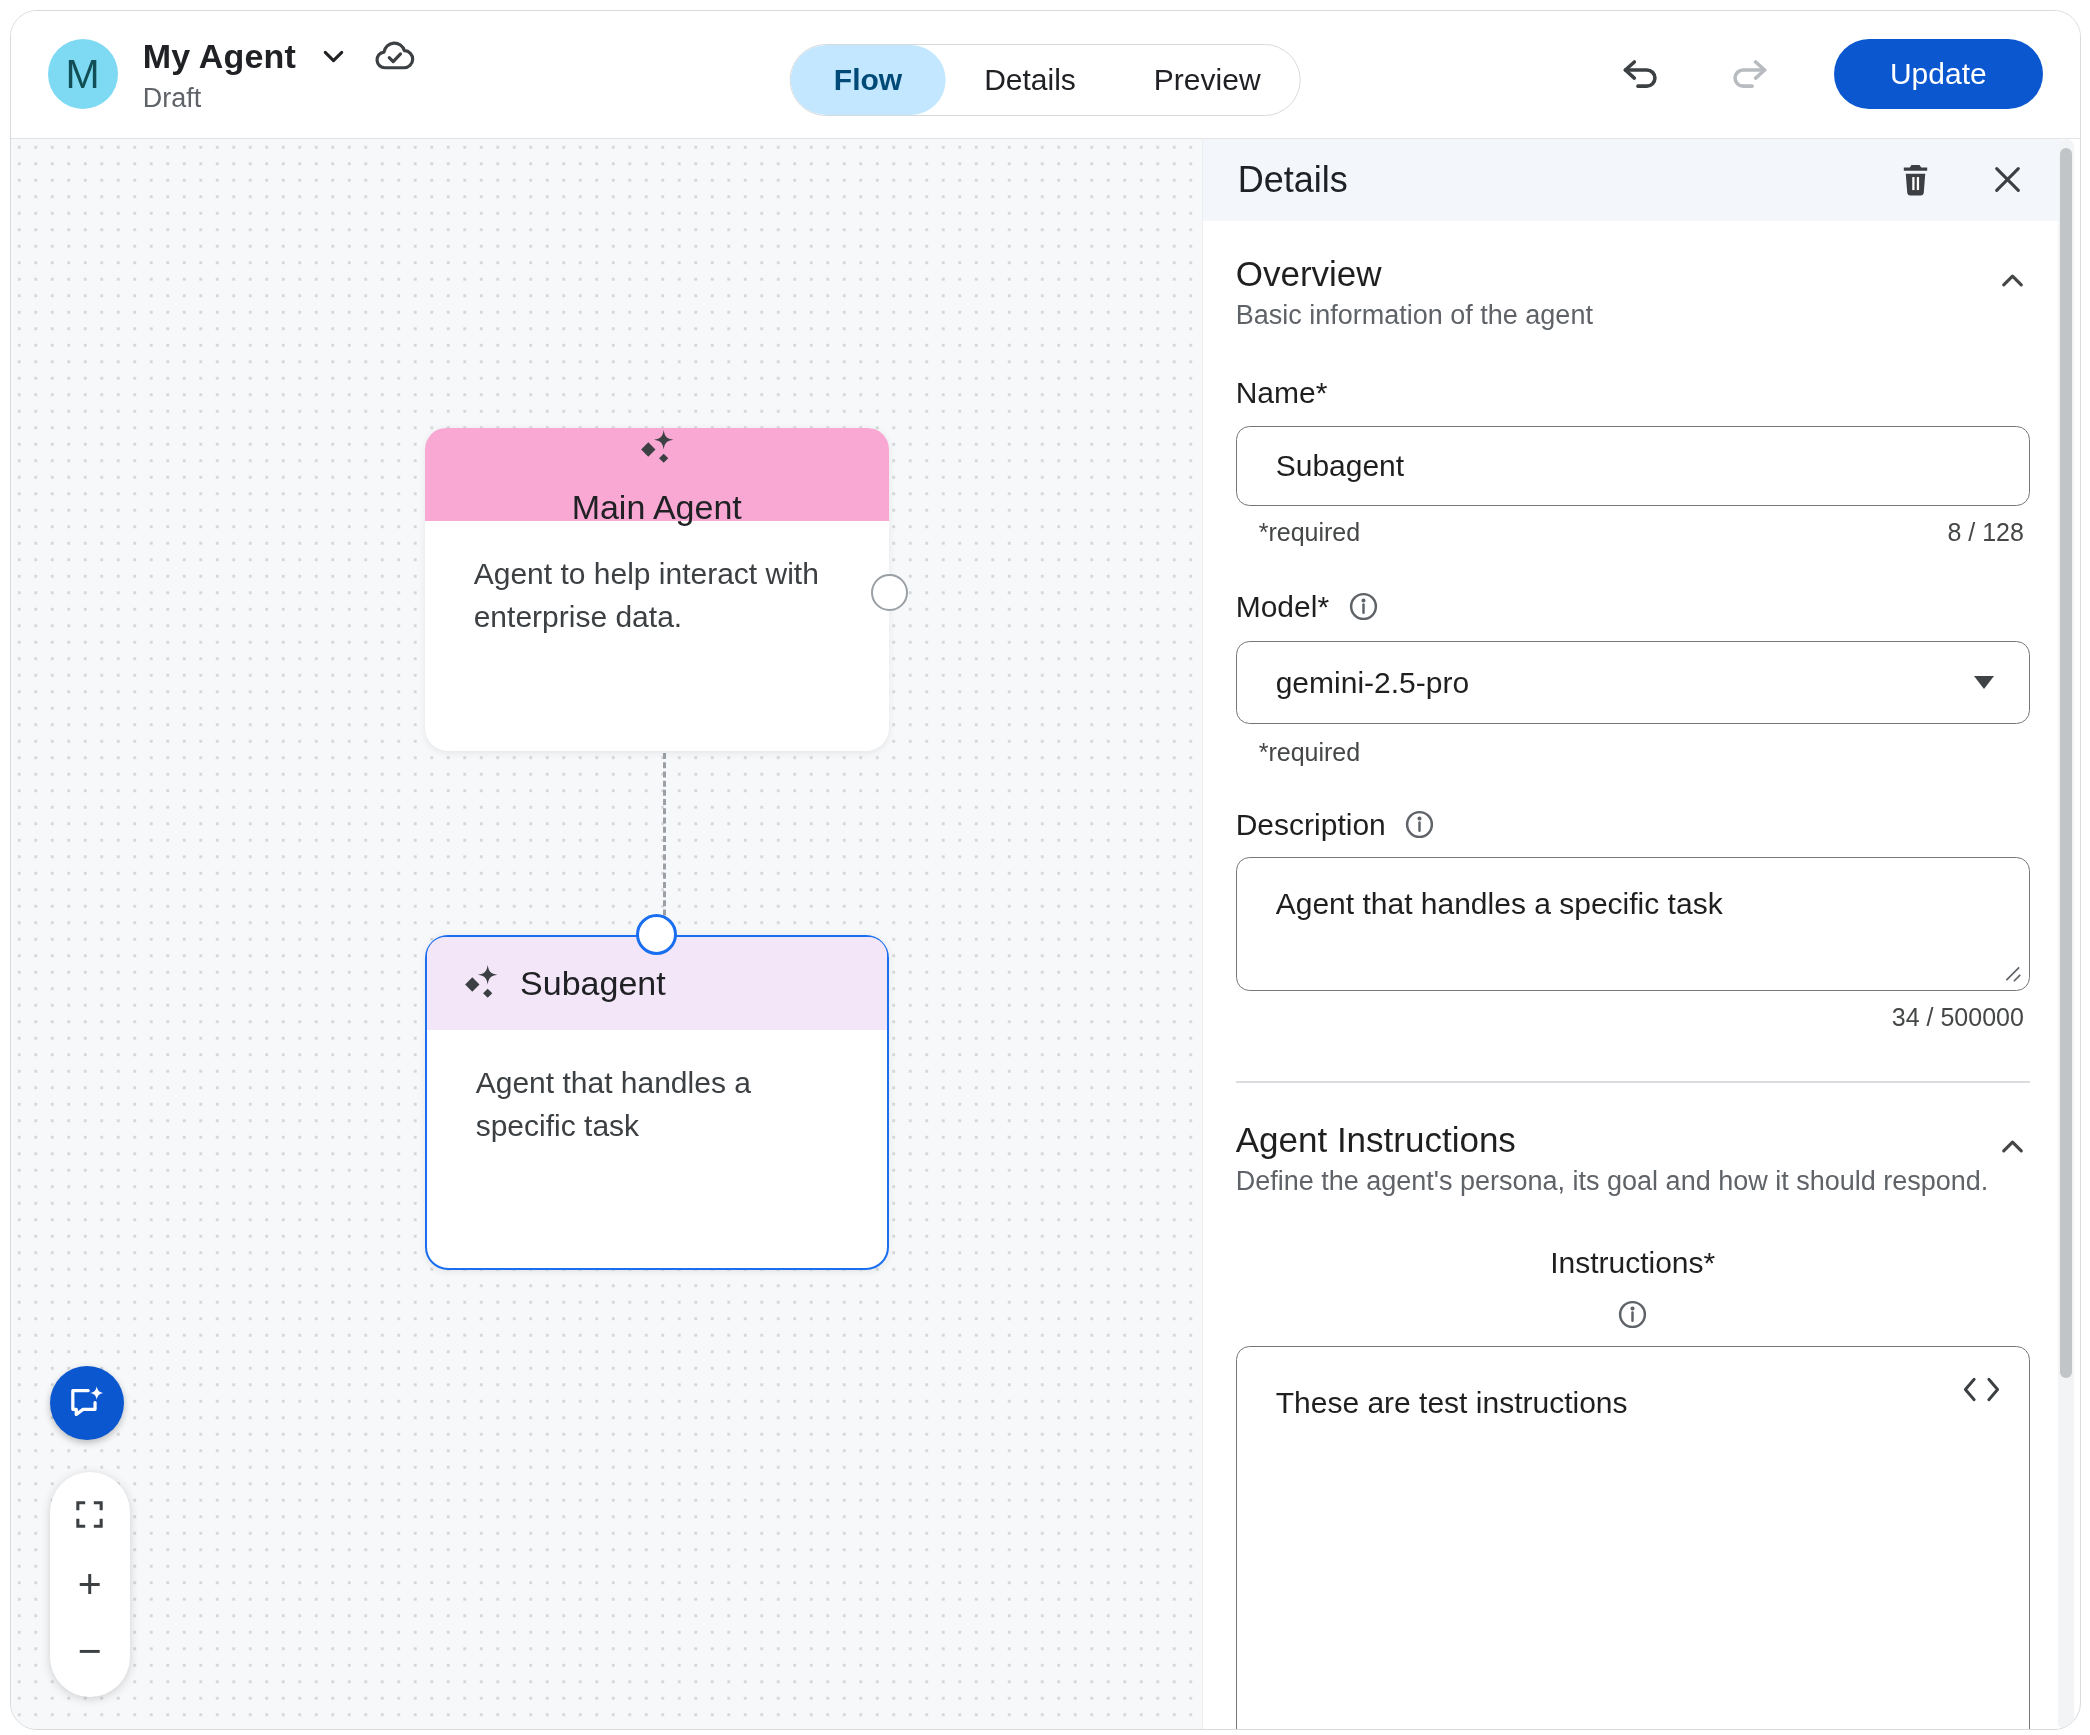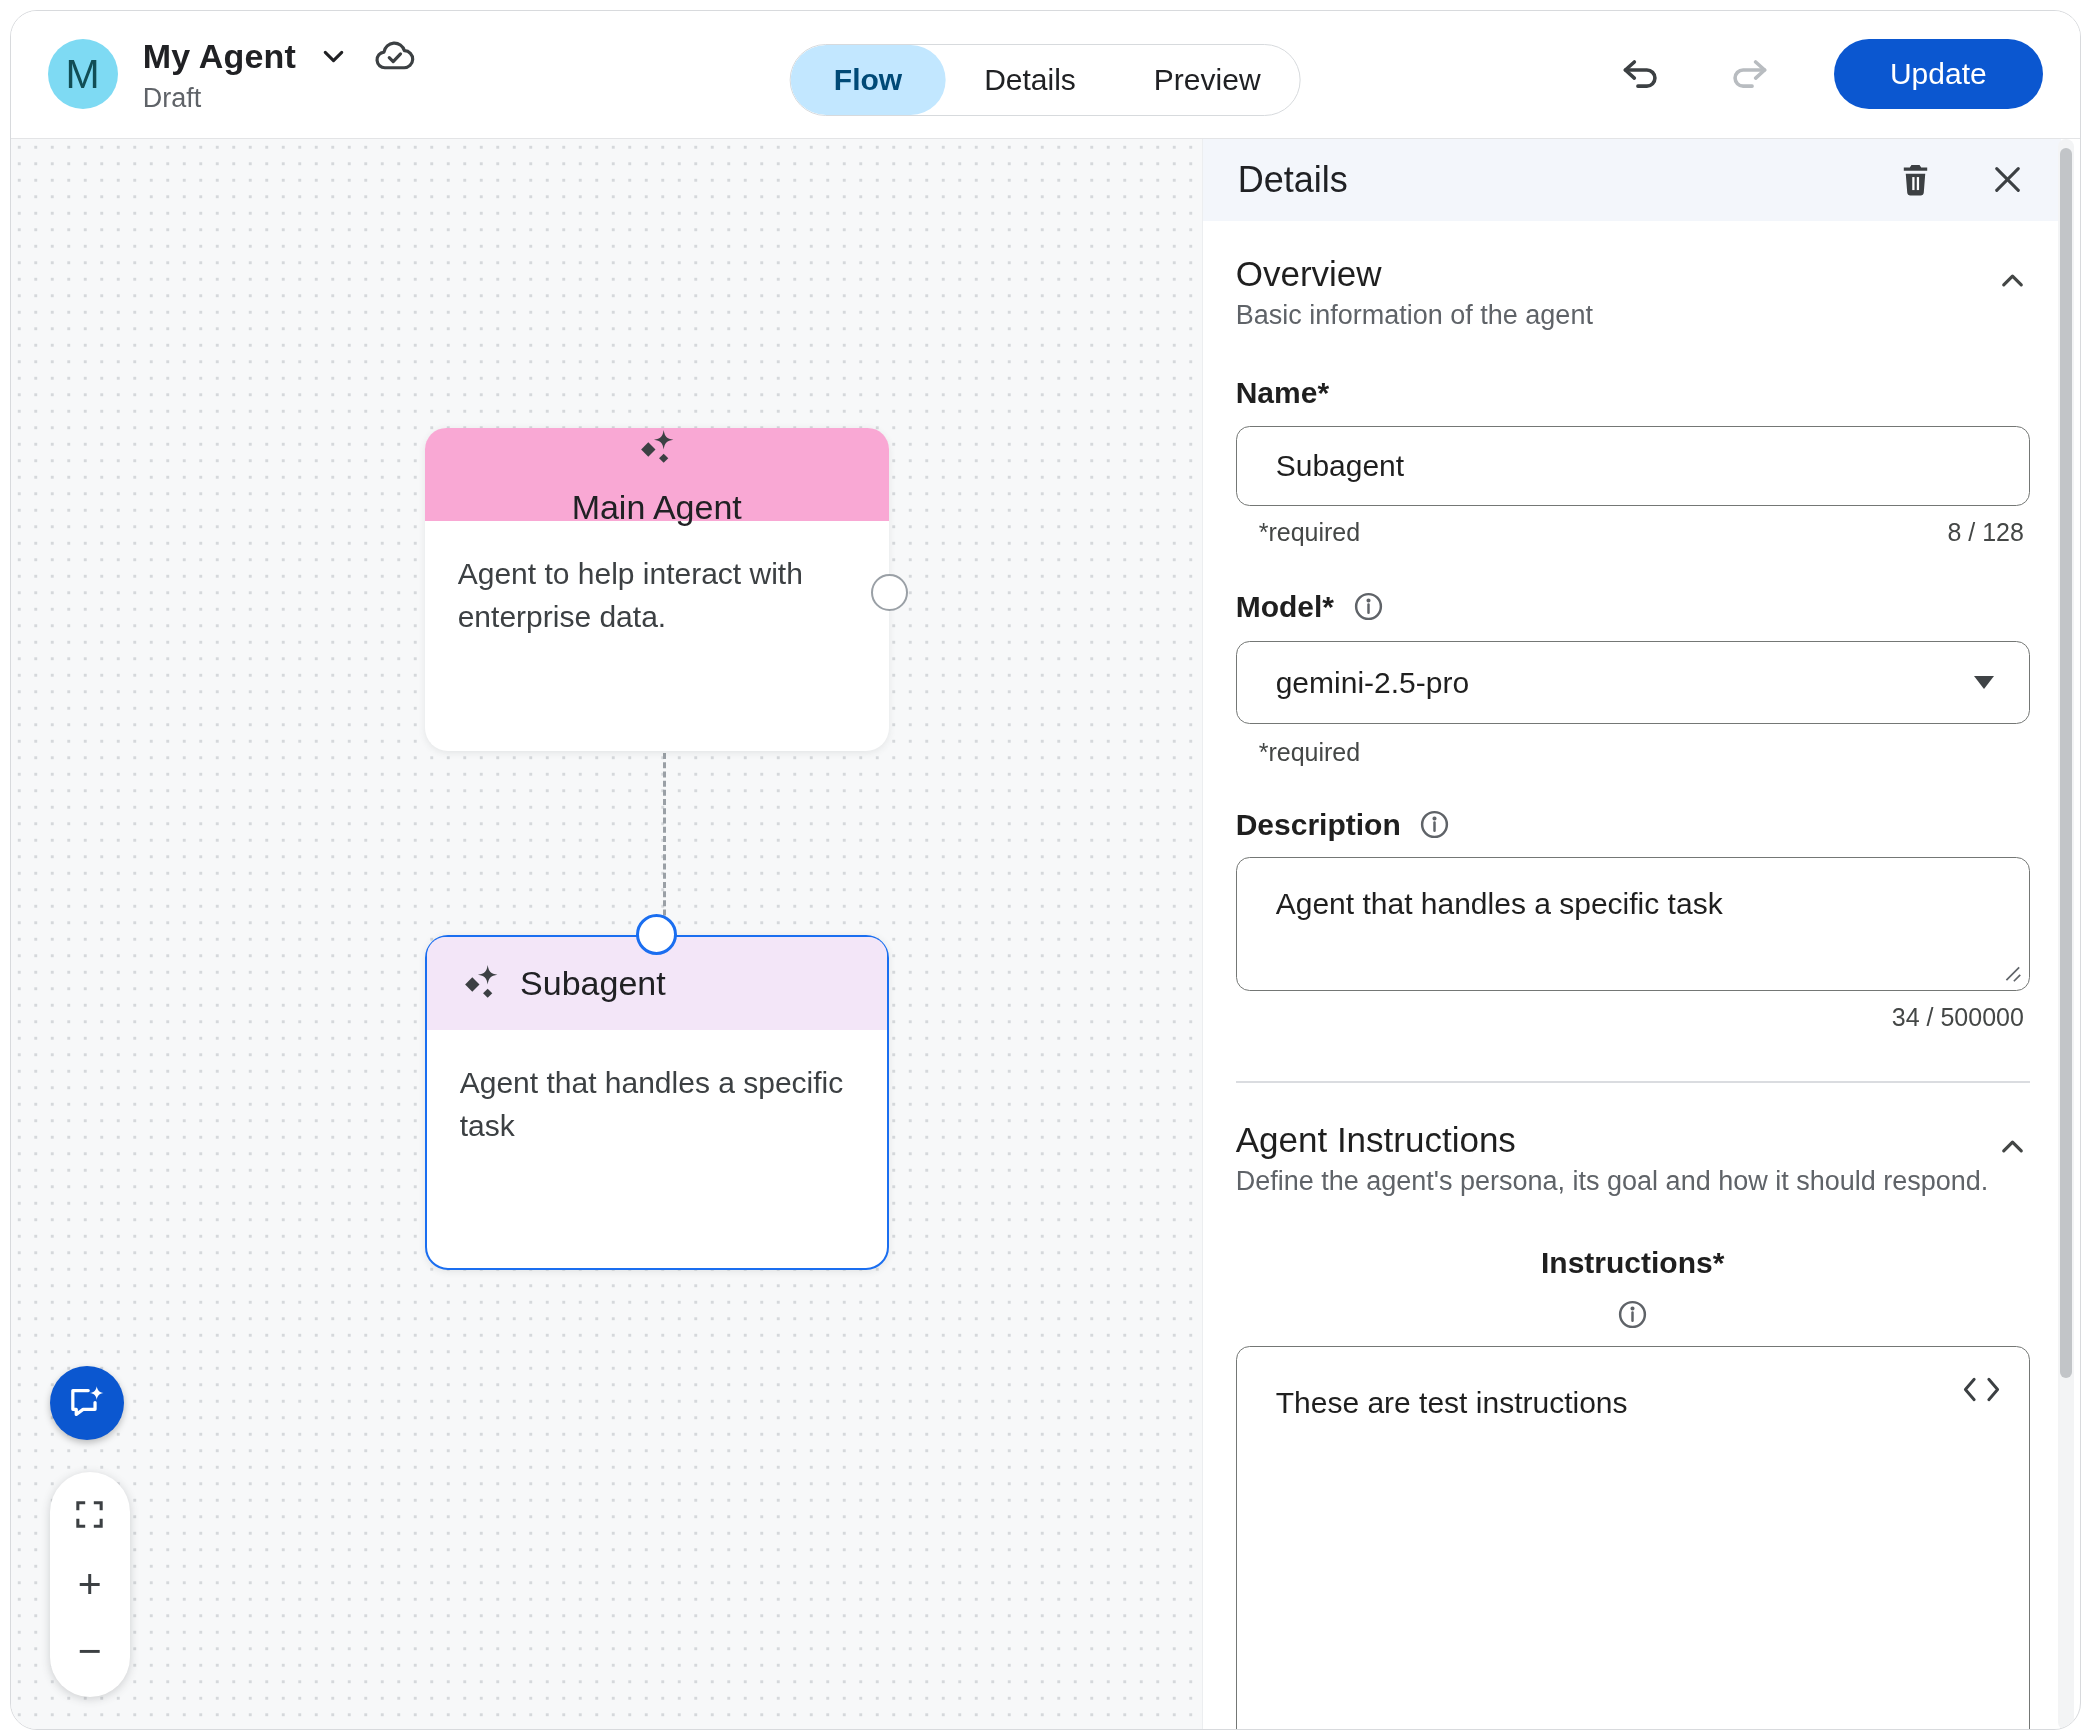--- a/index.html
+++ b/index.html
@@ -39,21 +39,21 @@
   .canvas { position:absolute; left:0; top:128px; width:1191px; height:1591px;
     background:#f7f8f9;
     background-image:radial-gradient(circle, #d5d8db 1.6px, transparent 1.9px);
     background-size:16.5px 16.5px; }
 
   .node { position:absolute; width:464px; background:#fff; border-radius:23px;
     box-shadow:0 1.9px 7.8px rgba(60,64,67,.10); }
   .node-header { height:93px; border-radius:21.3px 21.3px 0 0; display:flex;
     align-items:center; gap:19.4px; padding:0 33px; }
   .node-title { font-size:34px; font-weight:500; color:#202124; }
-  .node-body { padding:31px 33px; font-size:30px; line-height:1.45; color:#3c4043; }
+  .node-body { padding:31px 49px; font-size:30px; line-height:1.45; color:#3c4043; }
   .node-main { left:414px; top:289px; height:323px; }
   .node-main .node-header { background:#f9a8d4;flex-direction:column; }
   .node-sub { left:414px; top:796px; height:335px; border:2.9px solid #1a6ef0; }
   .node-sub .node-header { background:#f3e6f8; border-radius:18.4px 18.4px 0 0; }
 
   .port-right { position:absolute; right:-19.4px; top:146px; width:37px; height:37px;
     border-radius:50%; background:#fff; border:2.4px solid #9aa0a6; }
   .port-top { position:absolute; left:calc(50% - 20.4px); top:-23px; width:41px; height:41px;
     border-radius:50%; background:#fff; border:3.4px solid #1a6ef0; }
   .edge { position:absolute; left:652px; top:614px; height:181px; width:0;
@@ -78,21 +78,21 @@
   .panel-title { font-size:36px; font-weight:500; color:#202124; }
   .panel-hdr-icons { margin-left:auto; display:flex; align-items:center; gap:54px; }
   .panel-body { padding:0 31px 0 33px; }
 
   .section-head { display:flex; align-items:flex-start; margin-top:33px; }
   .section-title { font-size:35px; font-weight:500; color:#1f1f1f; }
   .section-sub { font-size:27px; color:#5f6368; margin-top:6.8px; }
   .collapse { margin-left:auto; margin-top:9.7px; cursor:pointer; }
 
   .field-label-row { display:flex; align-items:center; gap:17.5px; font-size:30px;
-    font-weight:700; color:#1f1f1f; }
+    font-weight:400; color:#1f1f1f; }
   .input-box { border:1.9px solid #747775; border-radius:13.6px; height:80px;
     display:flex; align-items:center; padding:0 39px; font-size:30px; color:#1f1f1f;
     background:#fff; cursor:text; }
   .select-box { border:1.9px solid #747775; border-radius:13.6px; height:83px;
     display:flex; align-items:center; padding:0 35px 0 39px; font-size:30px;
     color:#1f1f1f; cursor:pointer; }
   .caret-down { margin-left:auto; width:0; height:0; border-left:10.7px solid transparent;
     border-right:10.7px solid transparent; border-top:13.6px solid #3f4346; }
   .textarea-box { position:relative; border:1.9px solid #747775; border-radius:13.6px;
     padding:29px 39px; font-size:30px; color:#1f1f1f; background:#fff; cursor:text; }

